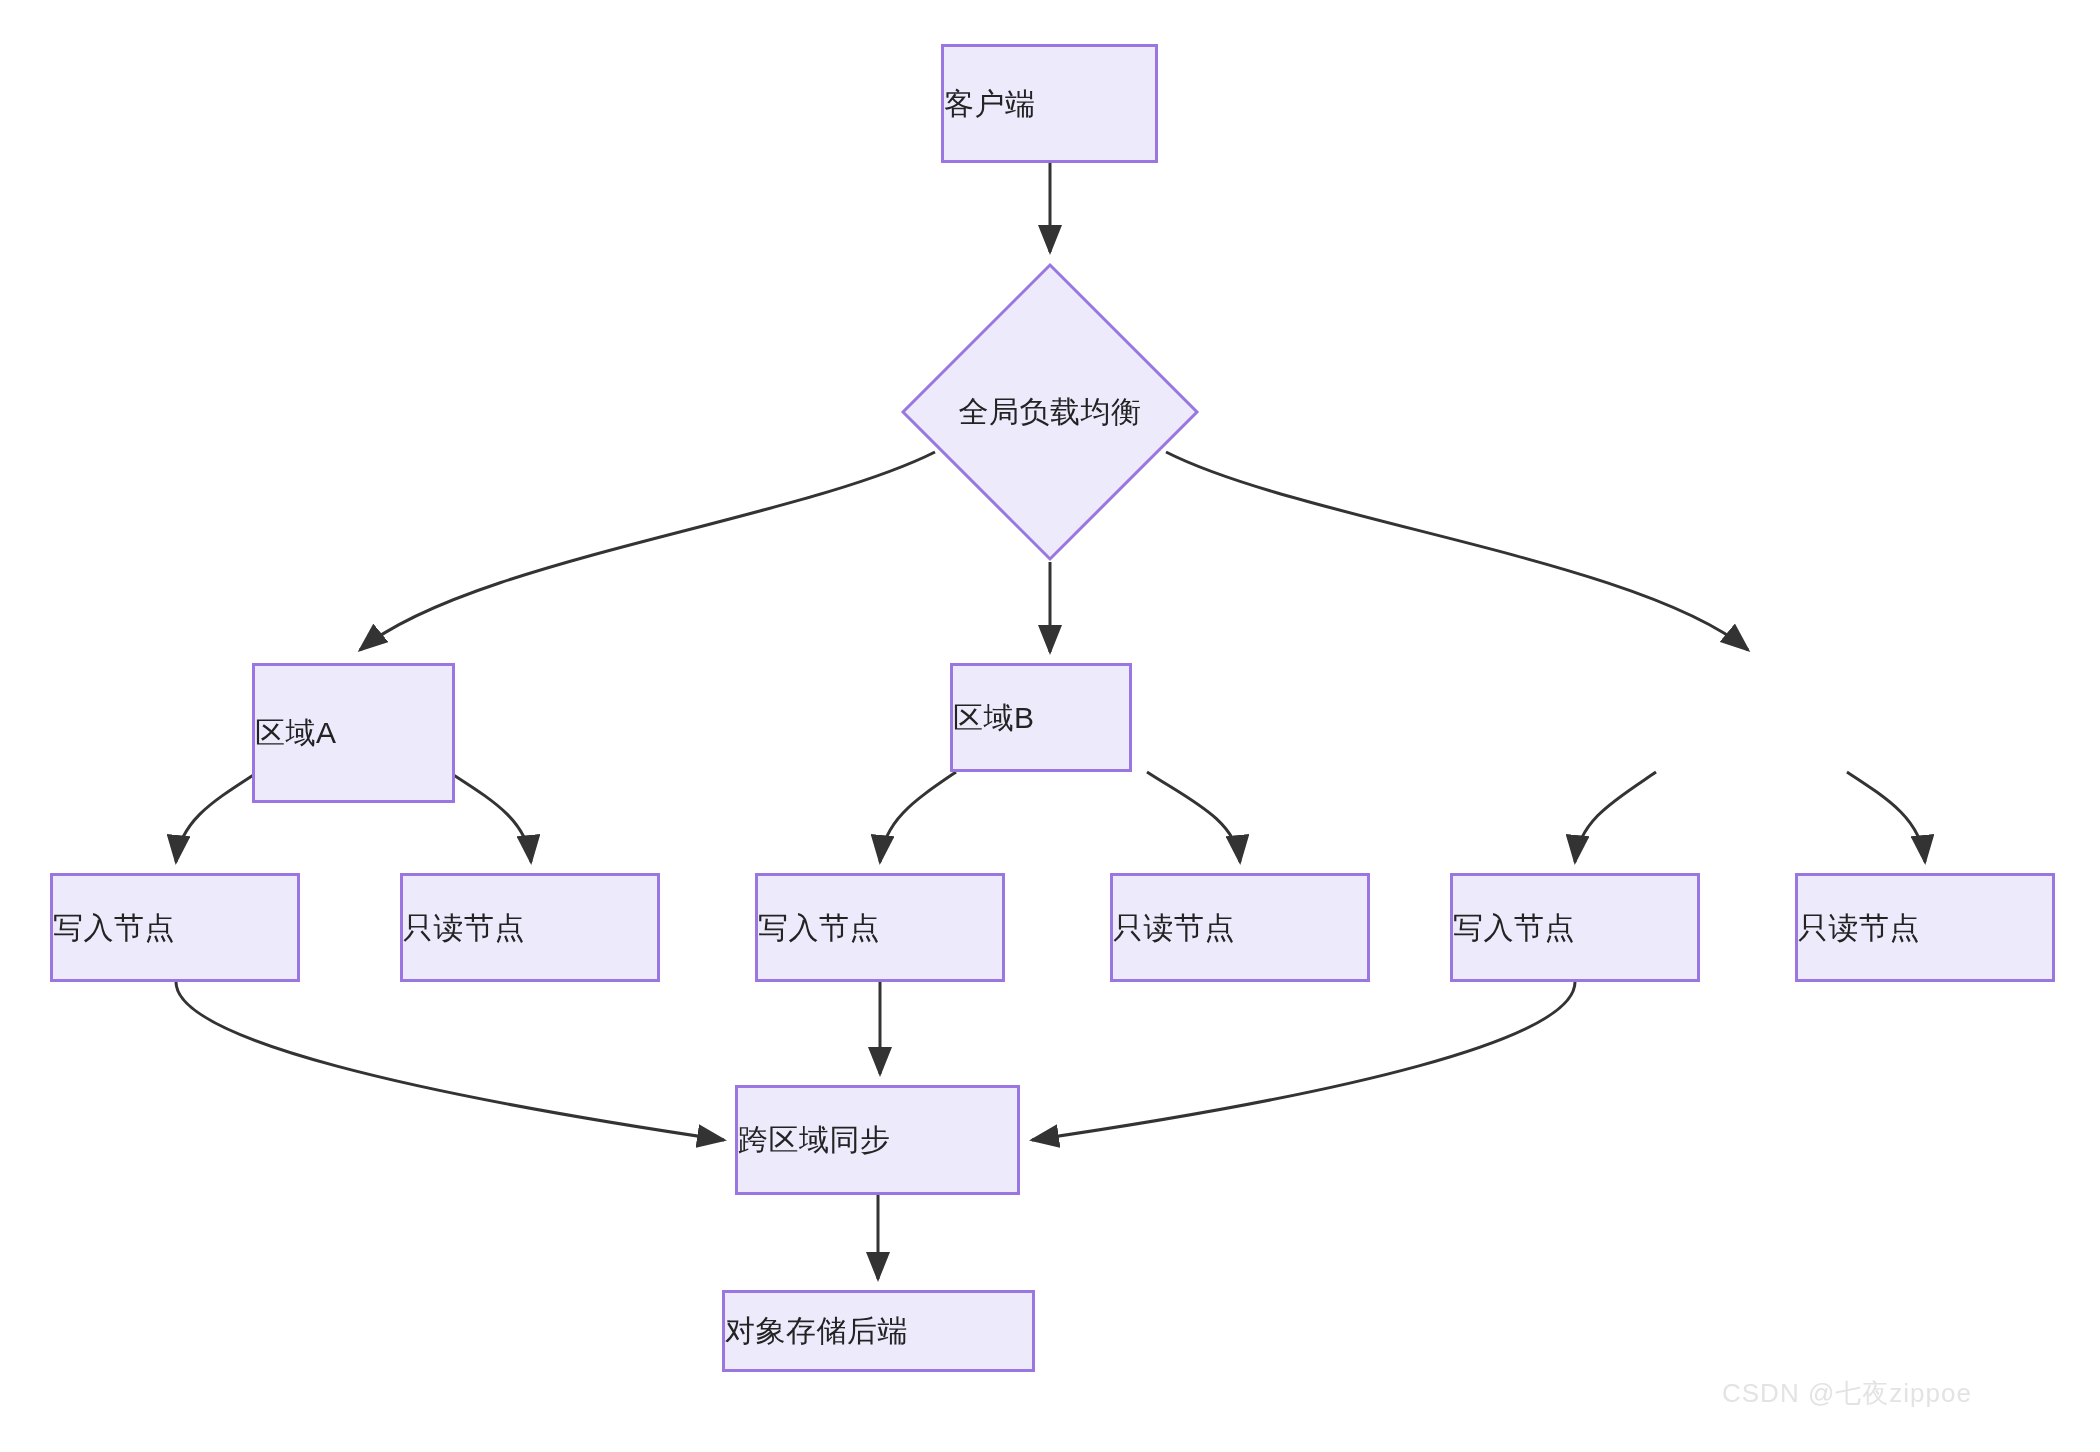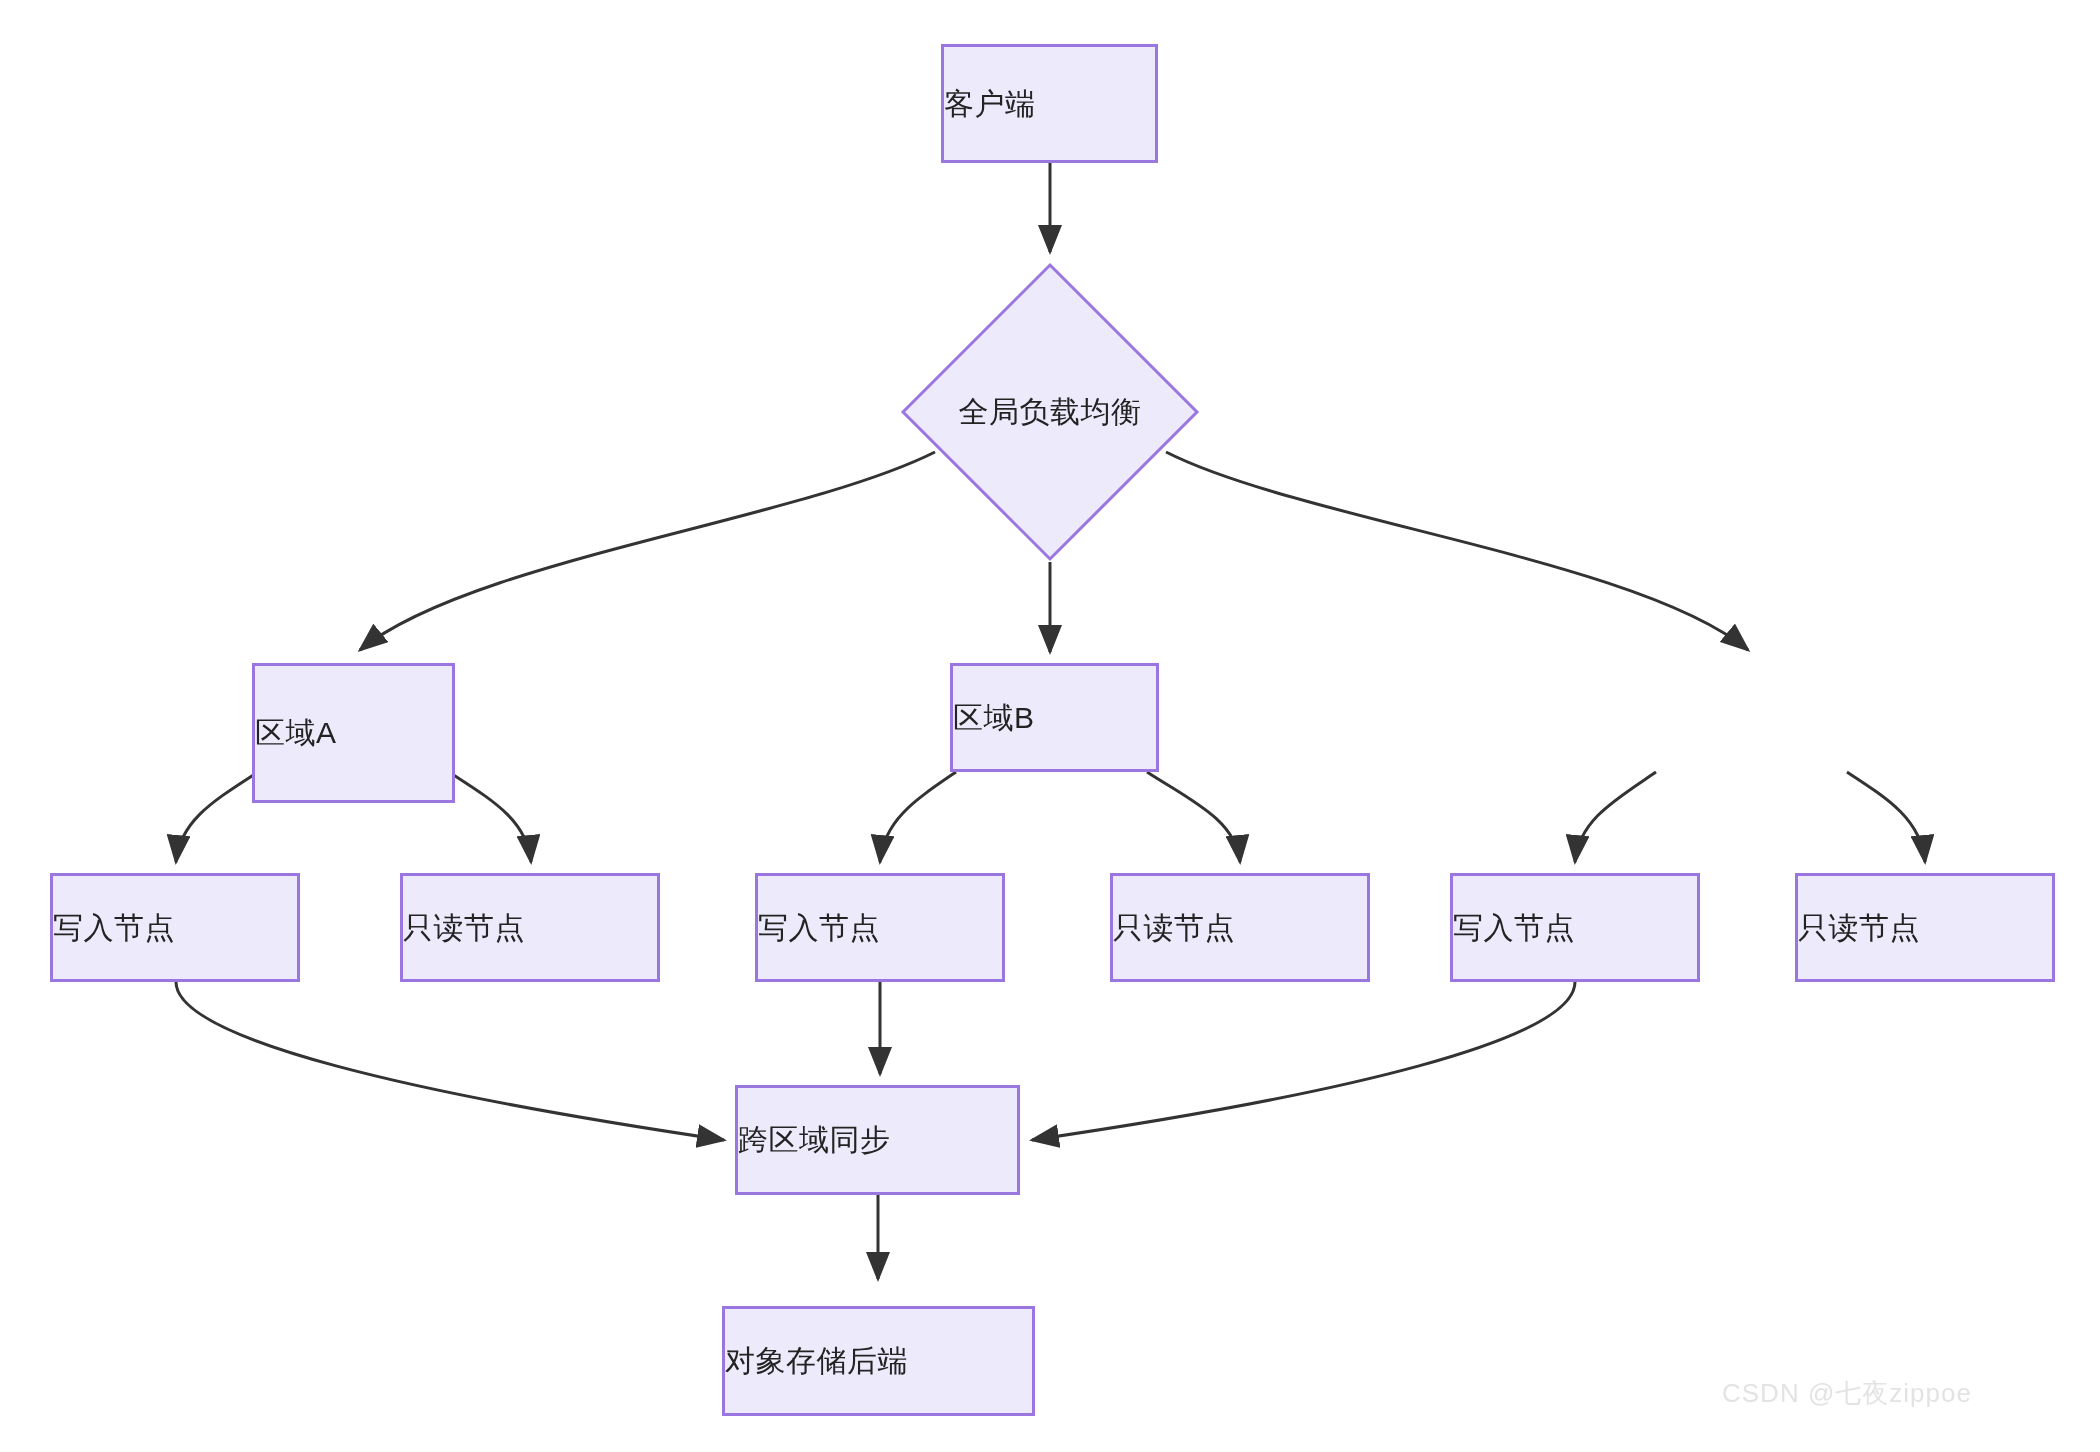--- a/index.html
+++ b/index.html
@@ -126,21 +126,21 @@
     <svg class="decision-shape" viewBox="0 0 300 300" xmlns="http://www.w3.org/2000/svg" preserveAspectRatio="none">
       <polygon points="150,3 297,150 150,297 3,150" fill="#ECEAFB" stroke="#9A76E0" stroke-width="3"></polygon>
     </svg>
     <span class="decision-text">全局负载均衡</span>
   </div>
 
   <div class="node" style="left:252px; top:663px; width:203px; height:140px;">
     <span class="node-label">区域A</span>
   </div>
 
-  <div class="node" style="left:950px; top:663px; width:209px; height:109px;">
+  <div class="node" style="left:950px; top:663px; width:182px; height:109px;">
     <span class="node-label">区域B</span>
   </div>
 
 
   <div class="node" style="left:50px; top:873px; width:250px; height:109px;">
     <span class="node-label">写入节点</span>
   </div>
 
   <div class="node" style="left:400px; top:873px; width:260px; height:109px;">
     <span class="node-label">只读节点</span>
@@ -159,19 +159,19 @@
   </div>
 
   <div class="node" style="left:1795px; top:873px; width:260px; height:109px;">
     <span class="node-label">只读节点</span>
   </div>
 
   <div class="node" style="left:735px; top:1085px; width:285px; height:110px;">
     <span class="node-label">跨区域同步</span>
   </div>
 
-  <div class="node" style="left:722px; top:1290px; width:313px; height:110px;margin-top:16px;">
+  <div class="node" style="left:722px; top:1290px; width:313px; height:82px;">
     <span class="node-label">对象存储后端</span>
   </div>
 
   <div class="watermark" style="left:1722px; top:1376px;">CSDN @七夜zippoe</div>
 
 </div>
 
 </body></html>

